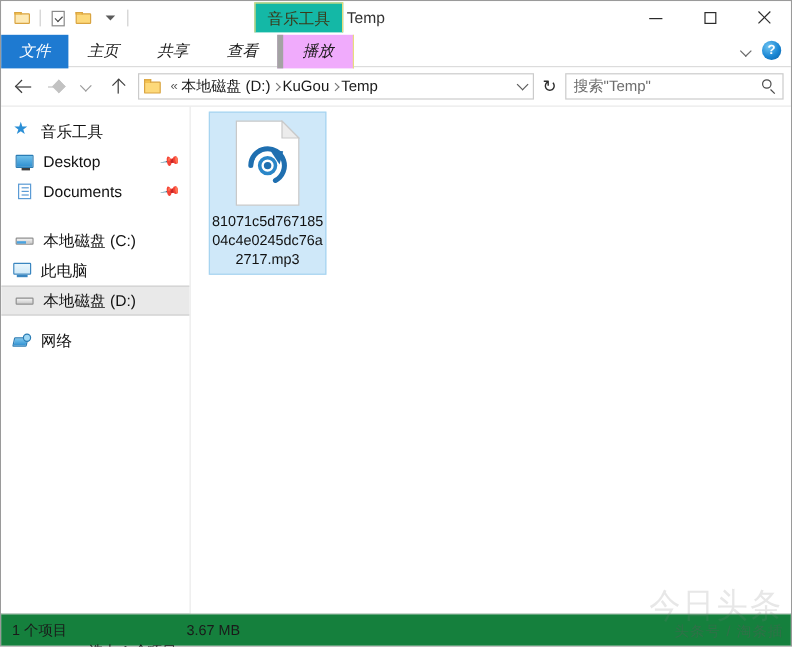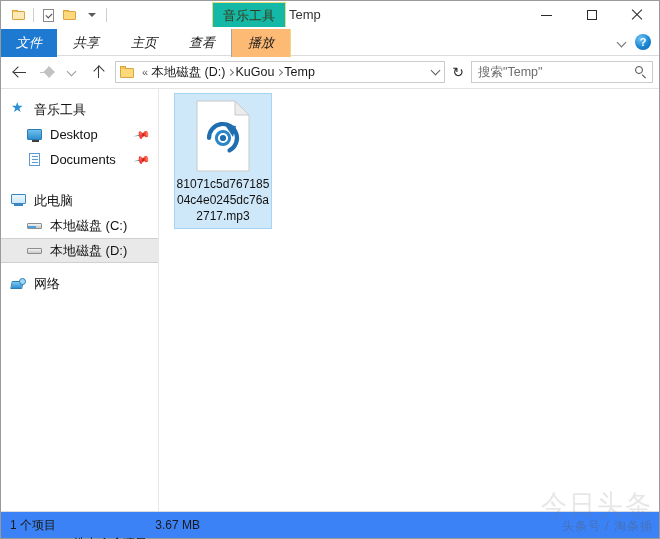--- a/index.html
+++ b/index.html
@@ -98,22 +98,22 @@
   }
   .tab{
     padding:0 16px;display:flex;align-items:center;
     font-size:13px;color:#1a1a1a;cursor:default;
     height:28px;box-sizing:border-box;font-style:italic;
   }
   .tab.file{
     background:#1e7ad1;color:#fff;padding:0 15px;
   }
   .tab.ctx{
-    border-left:1px solid #a3a3a3;border-right:1px solid #e8dd7c;
-    background:#fdba74;
+    border-left:5px solid #a3a3a3;border-right:1px solid #e8dd7c;
+    background:#f0abfc;
   }
   .ribbon-right{
     margin-left:auto;display:flex;align-items:center;gap:8px;padding-right:8px;
   }
   .chev-dn{
     width:9px;height:9px;position:relative;cursor:default;
   }
   .chev-dn:before{
     content:"";position:absolute;left:0;top:1px;
     width:6px;height:6px;border-right:1.4px solid #6b6b6b;border-bottom:1.4px solid #6b6b6b;
@@ -211,21 +211,21 @@
     border-right:1px solid #e7e7e7;
     padding-top:8px;
     box-sizing:border-box;
     overflow:hidden;
   }
   .navrow{
     height:25px;display:flex;align-items:center;
     padding-left:10px;box-sizing:border-box;cursor:default;position:relative;
     font-size:13px;color:#111;
   }
-  .navrow.lvl2{padding-left:26px;text-align:right;}
+  .navrow.lvl2{padding-left:12px;text-align:right;}
   .navrow.selected{
     background:#e9e9e9;border:1px solid #d0d0d0;
     border-left:none;border-right:none;
   }
   .navrow .nlabel{white-space:nowrap;}
   .navrow .nicon{width:17px;height:16px;margin-right:6px;flex:0 0 auto;position:relative;}
   .pin{
     position:absolute;right:12px;top:7px;width:11px;height:11px;color:#9b9b9b;font-size:11px;
     line-height:11px;transform:rotate(35deg);
   }
@@ -315,21 +315,21 @@
   }
   .file-name{
     font-size:12px;color:#111;line-height:16px;text-align:center;
     width:94px;word-break:break-all;
   }
 
   
   .statusbar{
     height:26px;flex:0 0 26px;
     border-top:1px solid #dcdcdc;
-    background:#3b82f6;
+    background:#15803d;
     display:flex;align-items:center;
     padding-left:9px;
     font-size:12px;color:#1a1a1a;
     gap:0;
   }
   .st-count{margin-right:18px;white-space:nowrap;}
   .st-sel{margin-right:8px;white-space:nowrap;margin-top:36px;}
   .st-size{white-space:nowrap;}
 
   
@@ -384,22 +384,22 @@
         <span class="glyph-max"></span>
       </div>
       <div class="wbtn close">
         <span class="glyph-close"></span>
       </div>
     </div>
   </div>
 
   <div class="ribbon">
     <div class="tab file">文件</div>
+    <div class="tab">主页</div>
     <div class="tab">共享</div>
-    <div class="tab">主页</div>
     <div class="tab">查看</div>
     <div class="tab ctx">播放</div>
     <div class="ribbon-right">
       <span class="chev-dn"></span>
       <span class="help-icon">?</span>
     </div>
   </div>
 
   <div class="addrbar">
     <div class="navbtn">
@@ -468,32 +468,32 @@
           </span>
         <span class="nlabel">Documents</span>
         <span class="pin">📌</span>
       </div>
 
       <div class="gap"></div>
 
 
       <div class="gap"></div>
 
+      <div class="navrow lvl2">
+        <span class="nicon">
+            <span class="ic-drive sys"></span>
+          </span>
+        <span class="nlabel">本地磁盘 (C:)</span>
+      </div>
+
       <div class="navrow">
         <span class="nicon">
             <span class="ic-pc"></span>
           </span>
         <span class="nlabel">此电脑</span>
-      </div>
-
-      <div class="navrow lvl2">
-        <span class="nicon">
-            <span class="ic-drive sys"></span>
-          </span>
-        <span class="nlabel">本地磁盘 (C:)</span>
       </div>
 
       <div class="navrow lvl2 selected">
         <span class="nicon">
             <span class="ic-drive"></span>
           </span>
         <span class="nlabel">本地磁盘 (D:)</span>
       </div>
 
       <div class="gap"></div>

